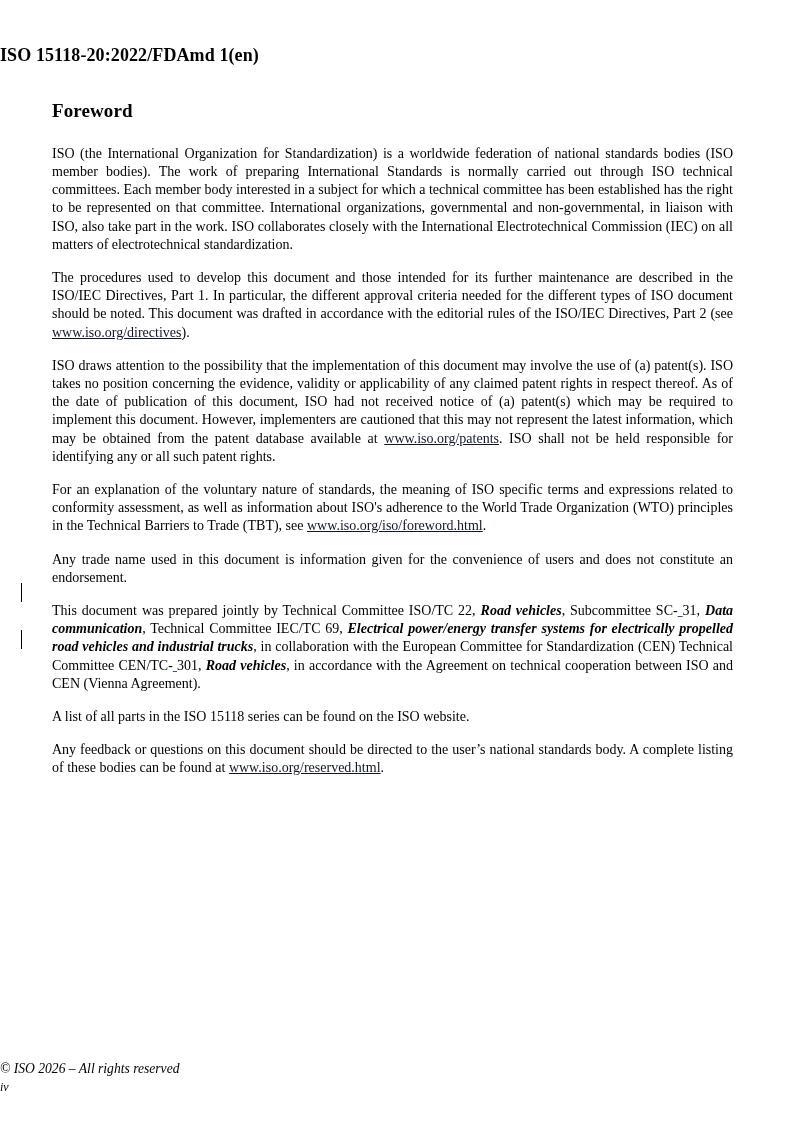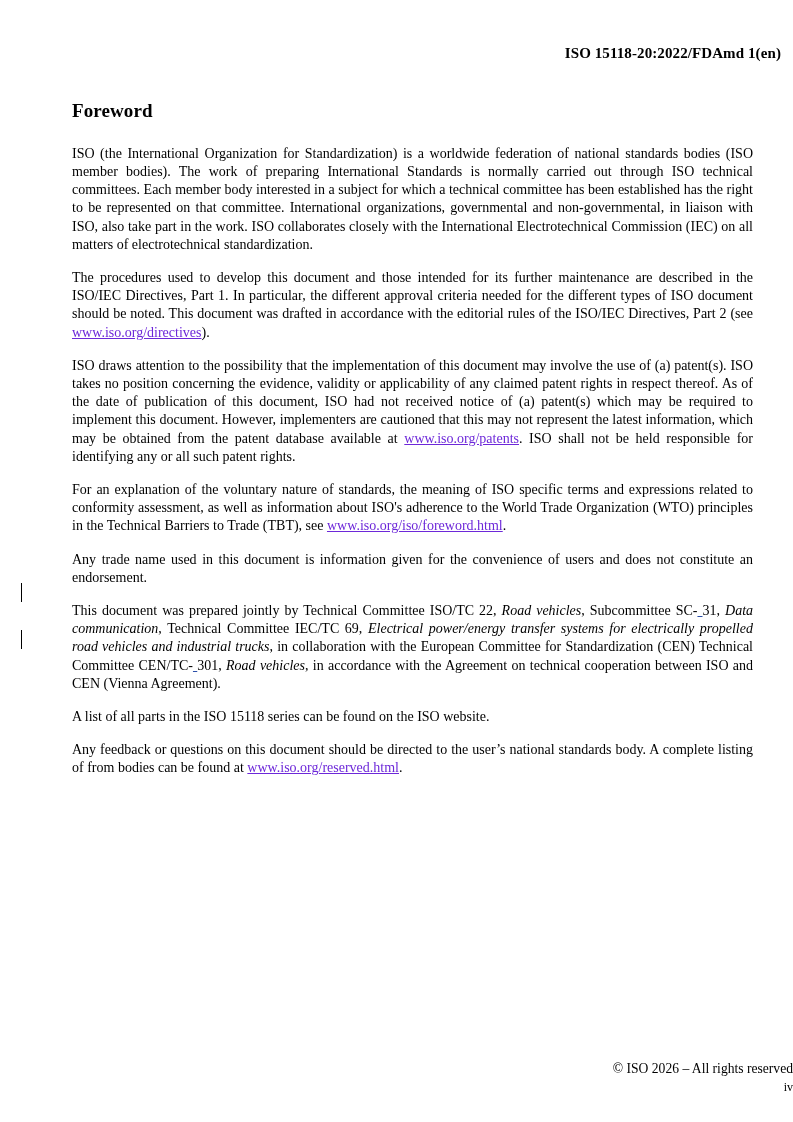--- a/index.html
+++ b/index.html
@@ -16,29 +16,29 @@
     width: 793px;
     height: 1122px;
     margin: 0 auto;
     background: #ffffff;
     overflow: hidden;
   }
   .running-header {
     position: absolute;
     top: 45px;
     left: 0;
-    right: 12px;
-    text-align: right;
+    right: 0;
+    text-align: left;
     font-weight: bold;
-    font-size: 15px;
+    font-size: 18px;
     letter-spacing: 0.1px;
   }
   .content {
     position: absolute;
-    left: 72px;
+    left: 52px;
     top: 100px;
     width: 681px;
   }
   h1.foreword {
     font-size: 19px;
     font-weight: bold;
     margin: 0 0 22px 0;
     line-height: 1.2;
     letter-spacing: 0.1px;
   }
@@ -47,46 +47,48 @@
     font-size: 14px;
     line-height: 18.2px;
     text-align: justify;
     text-justify: inter-word;
     hyphens: none;
   }
   p.para:last-child {
     margin-bottom: 0;
   }
   .lnk {
-    color: #6d28d9;
+    color: #0f172a;
     text-decoration: underline;
   }
   .ital {
     font-style: italic;
+    font-weight: bold;
   }
   
   .ins-mark {
     color: #2a4ea8;
     text-decoration: underline;
     text-decoration-color: #2a4ea8;
   }
   .change-bar {
     position: absolute;
     left: 21px;
     width: 0;
     border-left: 1.3px solid #000000;
   }
   .change-bar-1 { top: 583px; height: 19px; }
   .change-bar-2 { top: 630px; height: 19px; }
   .footer {
     position: absolute;
     left: 0;
     right: 0;
     bottom: 26px;
-    text-align: right;
+    text-align: left;
+    font-style: italic;
   }
   .footer-copy {
     font-size: 13.6px;
     line-height: 18px;
   }
   .footer-pageno {
     font-size: 12px;
     line-height: 18px;
   }
 </style>
@@ -111,21 +113,21 @@
     <p class="para"><span>ISO draws attention to the possibility that the implementation of this document may involve the use of (a) patent(s). ISO takes no position concerning the evidence, validity or applicability of any claimed patent rights in respect thereof. As of the date of publication of this document, ISO had not received notice of (a) patent(s) which may be required to implement this document. However, implementers are cautioned that this may not represent the latest information, which may be obtained from the patent database available at </span><a class="lnk" href="#">www.iso.org/patents</a><span>. ISO shall not be held responsible for identifying any or all such patent rights.</span></p>
 
     <p class="para"><span>For an explanation of the voluntary nature of standards, the meaning of ISO specific terms and expressions related to conformity assessment, as well as information about ISO's adherence to the World Trade Organization (WTO) principles in the Technical Barriers to Trade (TBT), see </span><a class="lnk" href="#">www.iso.org/iso/foreword.html</a><span>.</span></p>
 
     <p class="para"><span>Any trade name used in this document is information given for the convenience of users and does not constitute an endorsement.</span></p>
 
     <p class="para"><span>This document was prepared jointly by Technical Committee ISO/TC 22, </span><span class="ital">Road vehicles</span><span>, Subcommittee SC-</span><span class="ins-mark"> </span><span>31, </span><span class="ital">Data communication</span><span>, Technical Committee IEC/TC 69, </span><span class="ital">Electrical power/energy transfer systems for electrically propelled road vehicles and industrial trucks</span><span>, in collaboration with the European Committee for Standardization (CEN) Technical Committee CEN/TC-</span><span class="ins-mark"> </span><span>301, </span><span class="ital">Road vehicles</span><span>, in accordance with the Agreement on technical cooperation between ISO and CEN (Vienna Agreement).</span></p>
 
     <p class="para"><span>A list of all parts in the ISO 15118 series can be found on the ISO website.</span></p>
 
-    <p class="para"><span>Any feedback or questions on this document should be directed to the user’s national standards body. A complete listing of from bodies can be found at </span><a class="lnk" href="#">www.iso.org/reserved.html</a><span>.</span></p>
+    <p class="para"><span>Any feedback or questions on this document should be directed to the user’s national standards body. A complete listing of these bodies can be found at </span><a class="lnk" href="#">www.iso.org/reserved.html</a><span>.</span></p>
 
   </div>
 
   <div class="footer">
     <div class="footer-copy">© ISO 2026 – All rights reserved</div>
     <div class="footer-pageno">iv</div>
   </div>
 
 </div>
 

